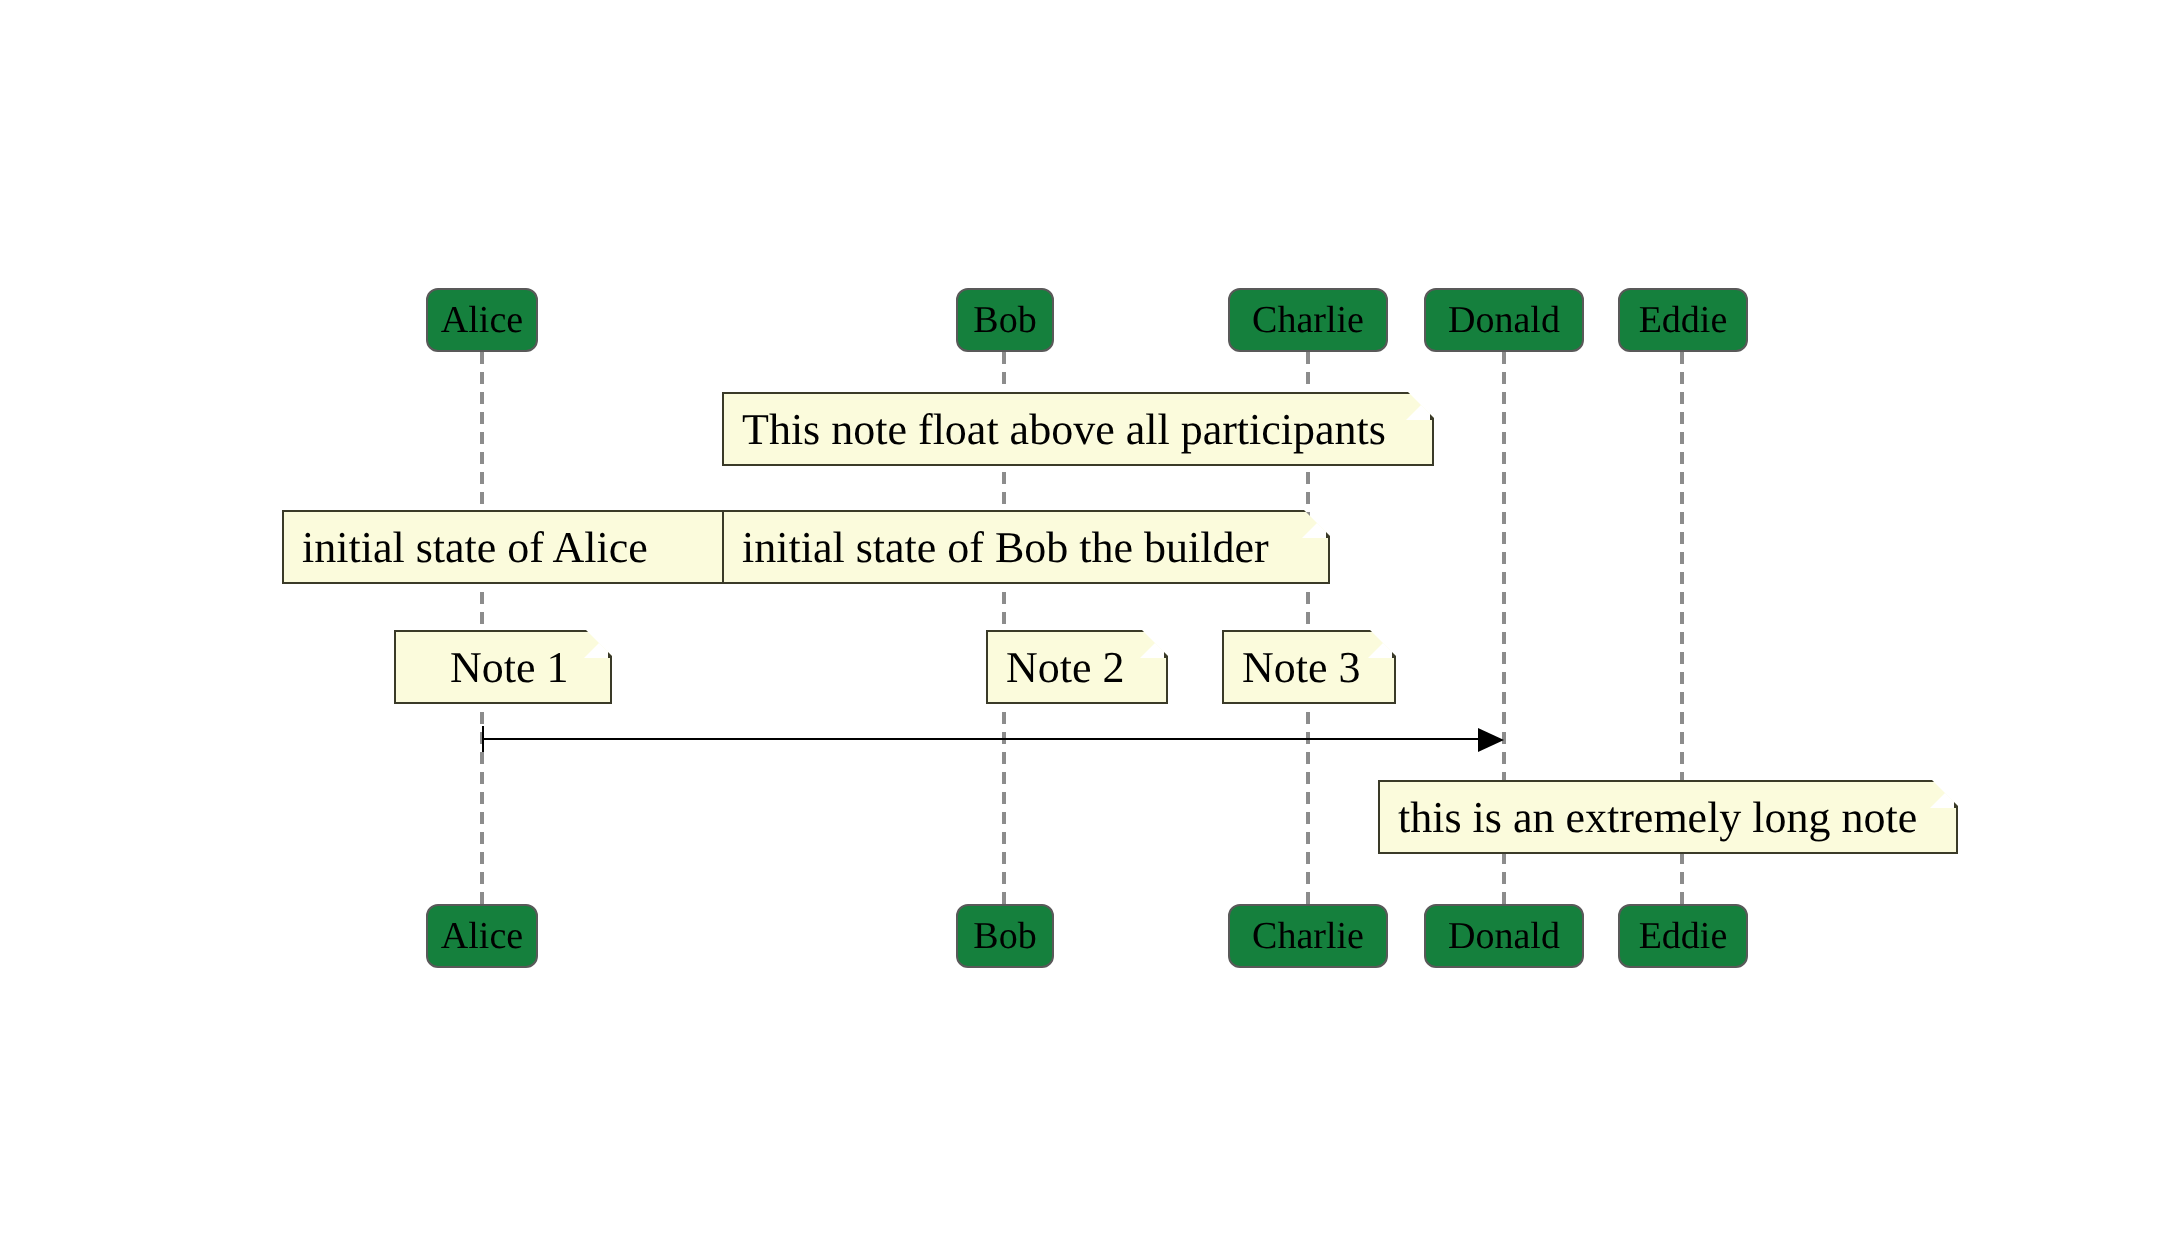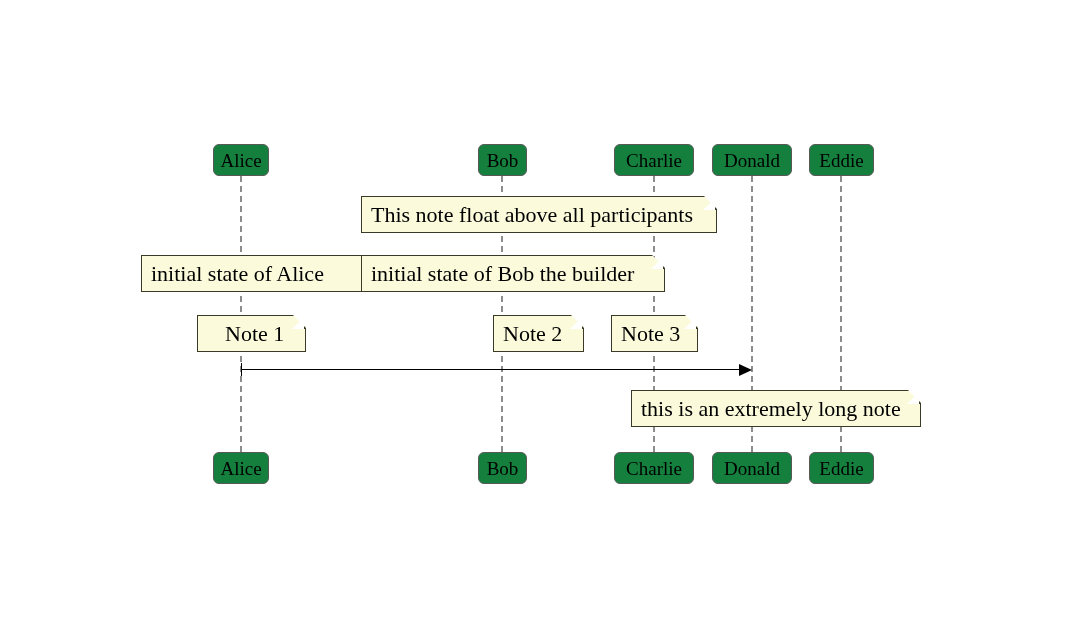--- a/index.html
+++ b/index.html
@@ -153,21 +153,21 @@
   <div class="note" style="left:461px; top:315px; width:91px;margin-left:32px;">
     <span class="note-text">Note 2</span>
     <span class="fold"></span>
   </div>
 
   <div class="note" style="left:611px; top:315px; width:87px;text-align:right;">
     <span class="note-text">Note 3</span>
     <span class="fold"></span>
   </div>
 
-  <div class="note" style="left:631px; top:390px; width:290px;">
+  <div class="note" style="left:689px; top:390px; width:290px;">
     <span class="note-text">this is an extremely long note</span>
     <span class="fold"></span>
   </div>
 
   <div class="msg-tail" style="left:241px; top:363px; height:13px;"></div>
   <div class="msg-line" style="left:241px; top:369px; width:498px;"></div>
   <div class="msg-head" style="left:739px; top:364px;"></div>
 
   <div class="participant" style="left:213px; top:452px; width:56px;">
     <span>Alice</span>

